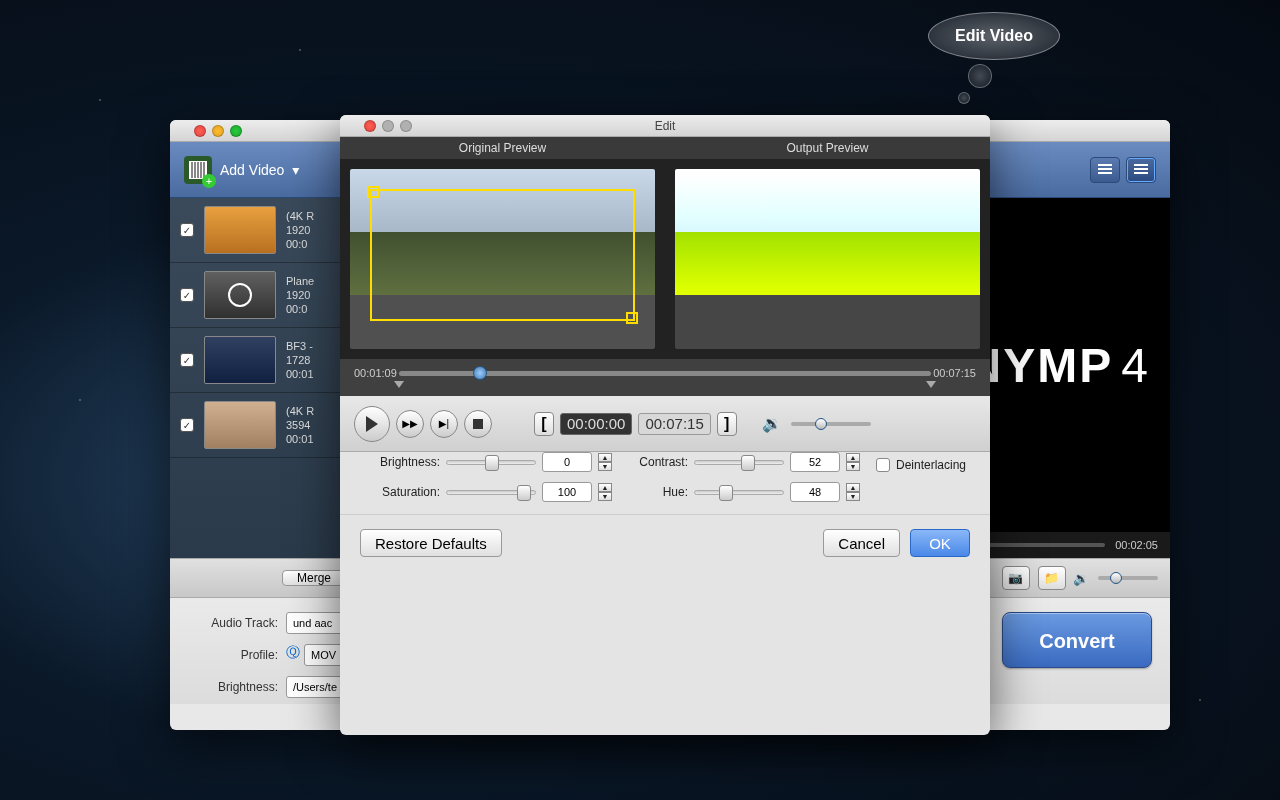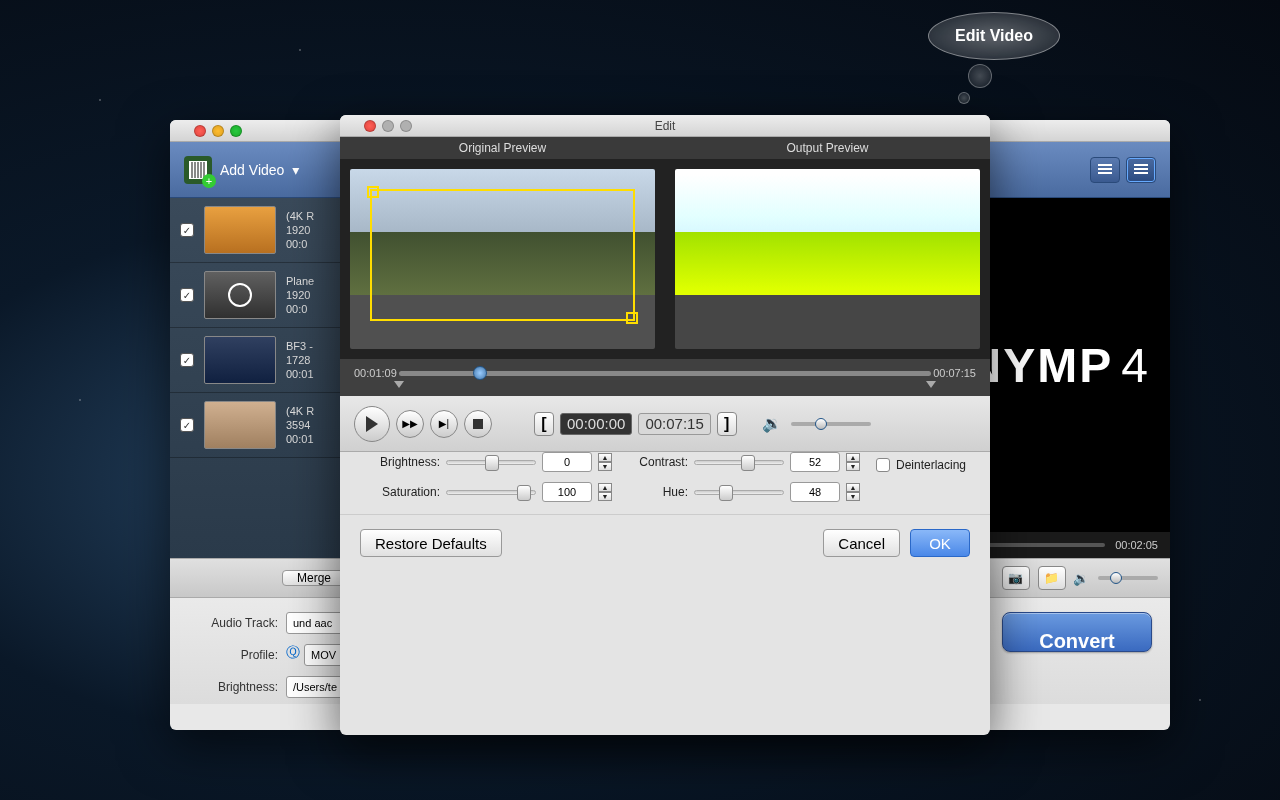--- a/index.html
+++ b/index.html
@@ -48,21 +48,21 @@
 .preview-pane span:last-child{font-weight:normal;margin-left:8px;}
 .preview-time { height:26px; background:#1a1a1a; color:#ccc; font-size:11px; display:flex; align-items:center; justify-content:flex-end; padding:0 12px;}
 .ctrl-bar { height:40px; background:linear-gradient(#e0e0e0,#c8c8c8); border-top:1px solid #aaa; border-bottom:1px solid #aaa; display:flex; align-items:center; justify-content:flex-end; padding:0 12px; gap:8px;}
 .ctrl-bar .merge-btn{margin-right:auto; margin-left:100px;}
 .icon-btn { width:28px; height:24px; border:1px solid #888; border-radius:4px; background:linear-gradient(#fff,#ddd); display:flex;align-items:center;justify-content:center;font-size:12px;}
 
 .bottom-panel { background:linear-gradient(#eaeaea,#dcdcdc); height:106px; padding:14px 18px; font-size:12px; display:flex; }
 .form-col { display:grid; grid-template-columns:90px 1fr; gap:10px 8px; align-items:center; }
 .form-col label{text-align:right;color:#333;}
 .form-input { height:22px; border:1px solid #999; border-radius:3px; background:#fff; padding:0 6px; font-size:11px; }
-.convert-btn { width:150px; height:40px; margin-left:auto; border-radius:8px; border:1px solid #2a4a8a; background:linear-gradient(#6a9ae0,#3a6ac0); color:#fff; font-size:20px; font-weight:bold; box-shadow:0 1px 2px rgba(0,0,0,.3), inset 0 1px 0 rgba(255,255,255,.4); text-align:center; line-height:56px;}
+.convert-btn { width:150px; height:56px; margin-left:auto; border-radius:8px; border:1px solid #2a4a8a; background:linear-gradient(#6a9ae0,#3a6ac0); color:#fff; font-size:20px; font-weight:bold; box-shadow:0 1px 2px rgba(0,0,0,.3), inset 0 1px 0 rgba(255,255,255,.4); text-align:center; line-height:56px;}
 
 
 #edit-win { left:340px; top:115px; width:650px; height:620px; background:#e4e4e4; z-index:10; }
 .preview-headers { display:flex; background:#3a3a3a; color:#ddd; font-size:12px; text-align:center; }
 .preview-headers div{flex:1; padding:4px 0;}
 .previews { display:flex; background:#222; }
 .preview-box { flex:1; height:200px; padding:10px; position:relative; }
 .preview-img { width:100%; height:100%; position:relative; overflow:hidden; border-radius:2px;}
 .preview-img.original { background:linear-gradient(#c8d8e8 0%, #a8b8c8 35%, #405030 35%, #607040 70%, #505050 70%);}
 .preview-img.output { background:linear-gradient(#f0f8ff 0%, #d0e0f0 35%, #a0c040 35%, #d0e050 70%, #404040 70%); filter:saturate(1.8) brightness(1.1);}

